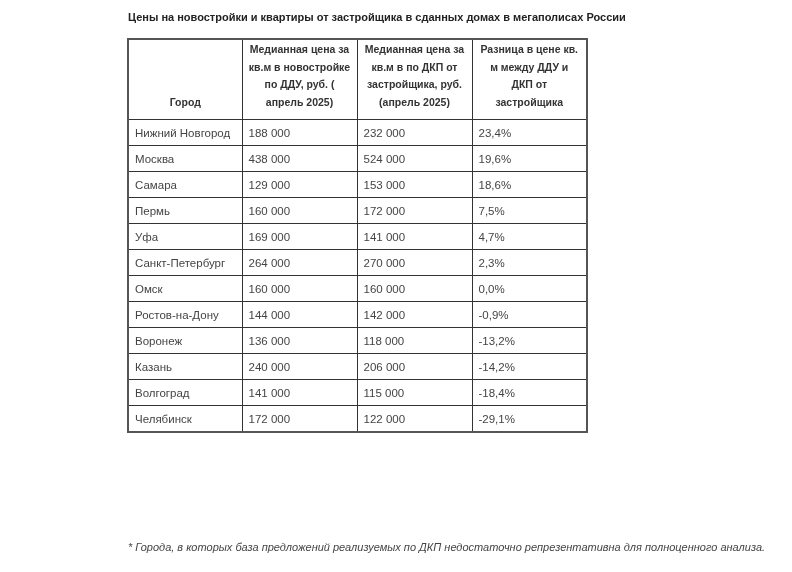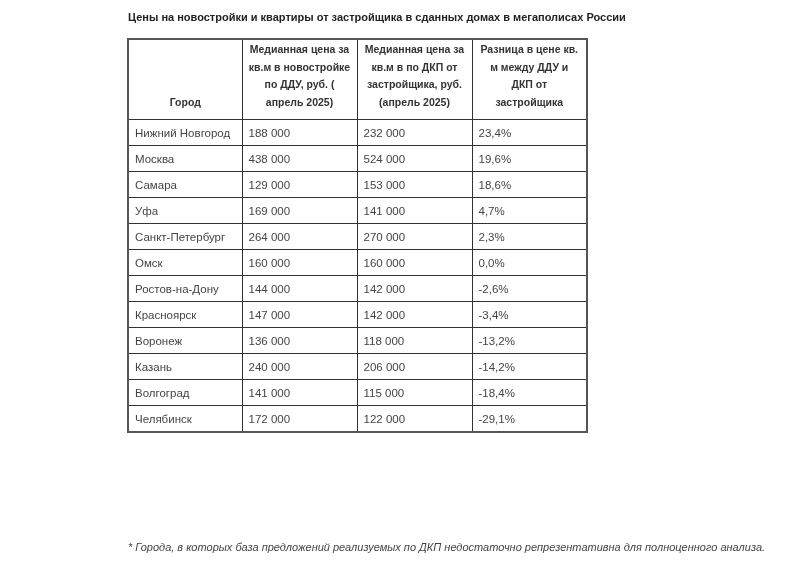--- a/index.html
+++ b/index.html
@@ -68,20 +68,26 @@
         <td>524 000</td>
         <td>19,6%</td>
       </tr>
       <tr>
         <td>Самара</td>
         <td>129 000</td>
         <td>153 000</td>
         <td>18,6%</td>
       </tr>
       <tr>
+        <td>Пермь</td>
+        <td>160 000</td>
+        <td>172 000</td>
+        <td>7,5%</td>
+      </tr>
+      <tr>
         <td>Уфа</td>
         <td>169 000</td>
         <td>141 000</td>
         <td>4,7%</td>
       </tr>
       <tr>
         <td>Санкт-Петербург</td>
         <td>264 000</td>
         <td>270 000</td>
         <td>2,3%</td>
@@ -89,27 +95,21 @@
       <tr>
         <td>Омск</td>
         <td>160 000</td>
         <td>160 000</td>
         <td>0,0%</td>
       </tr>
       <tr>
         <td>Ростов-на-Дону</td>
         <td>144 000</td>
         <td>142 000</td>
-        <td>-2,6%</td>
-      </tr>
-      <tr>
-        <td>Красноярск</td>
-        <td>147 000</td>
-        <td>142 000</td>
-        <td>-3,4%</td>
+        <td>-0,9%</td>
       </tr>
       <tr>
         <td>Воронеж</td>
         <td>136 000</td>
         <td>118 000</td>
         <td>-13,2%</td>
       </tr>
       <tr>
         <td>Казань</td>
         <td>240 000</td>

